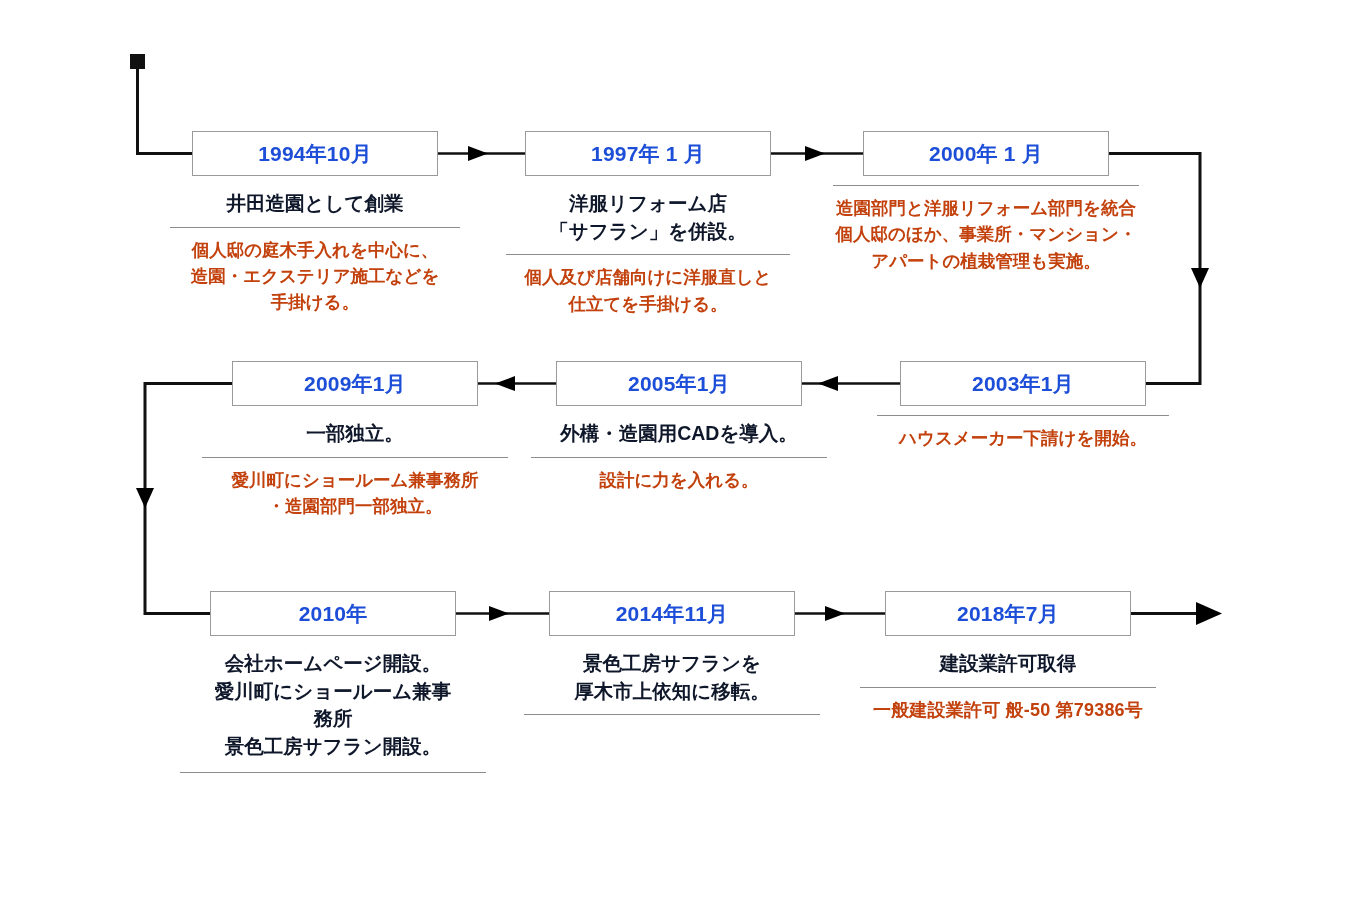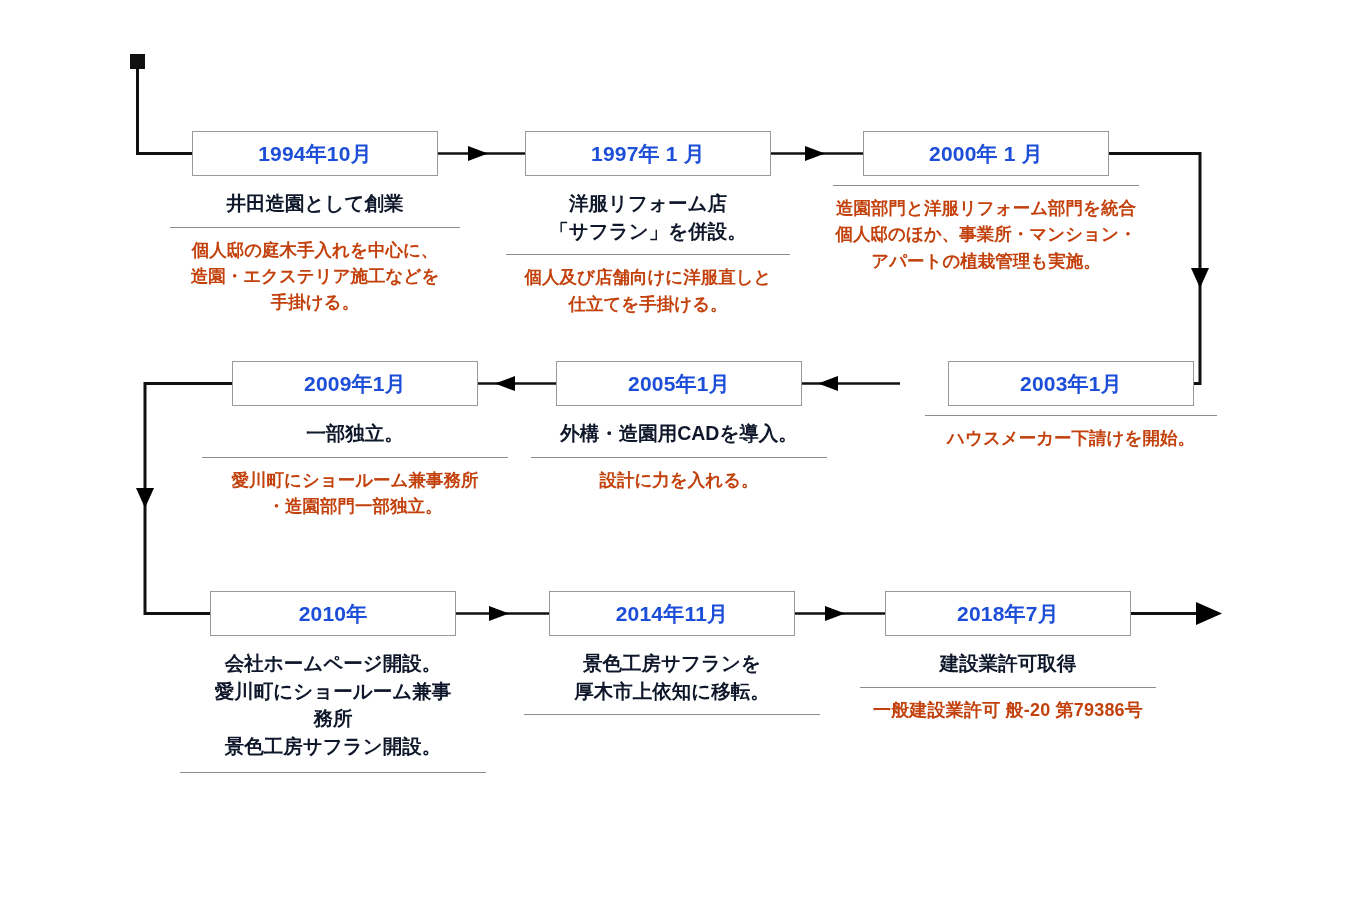--- a/index.html
+++ b/index.html
@@ -93,21 +93,21 @@
   #node-2000 .node-body { width: 348px; margin-left: -51px; }
 
   #node-2009 { left: 232px; top: 361px; width: 246px; }
   #node-2009 .node-rule { width: 306px; margin-left: -30px; }
   #node-2009 .node-body { width: 320px; margin-left: -37px; }
 
   #node-2005 { left: 556px; top: 361px; width: 246px; }
   #node-2005 .node-rule { width: 296px; margin-left: -25px; }
   #node-2005 .node-body { width: 300px; margin-left: -27px; }
 
-  #node-2003 { left: 948px; top: 361px; width: 246px; }
+  #node-2003 { left: 900px; top: 361px; width: 246px; }
   #node-2003 .node-rule { width: 292px; margin-left: -23px; }
   #node-2003 .node-body { width: 300px; margin-left: -27px; }
 
   #node-2010 { left: 210px; top: 591px; width: 246px; }
   #node-2010 .node-rule { width: 306px; margin-left: -30px; }
 
   #node-2014 { left: 549px; top: 591px; width: 246px; }
   #node-2014 .node-rule { width: 296px; margin-left: -25px; }
   #node-2014 .node-body { width: 300px; margin-left: -27px; }
 
@@ -249,16 +249,16 @@
 厚木市上依知に移転。</div>
     <div class="node-rule"></div>
   </div>
 
   <div class="node" id="node-2018">
     <div class="node-box">
       <span class="node-date">2018年7月</span>
     </div>
     <div class="node-head">建設業許可取得</div>
     <div class="node-rule"></div>
-    <div class="node-body license">一般建設業許可 般-20 第79386号</div>
+    <div class="node-body license">一般建設業許可 般-50 第79386号</div>
   </div>
 
 </div>
 
 </body></html>

